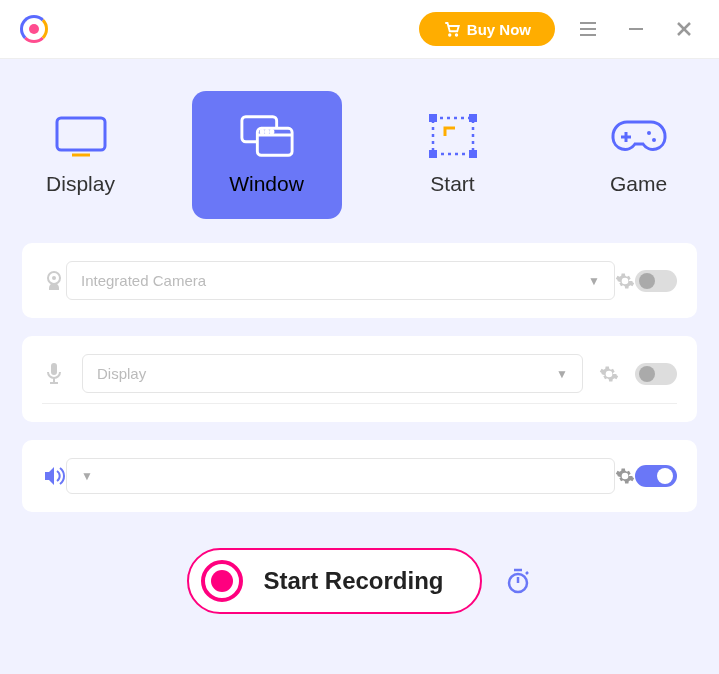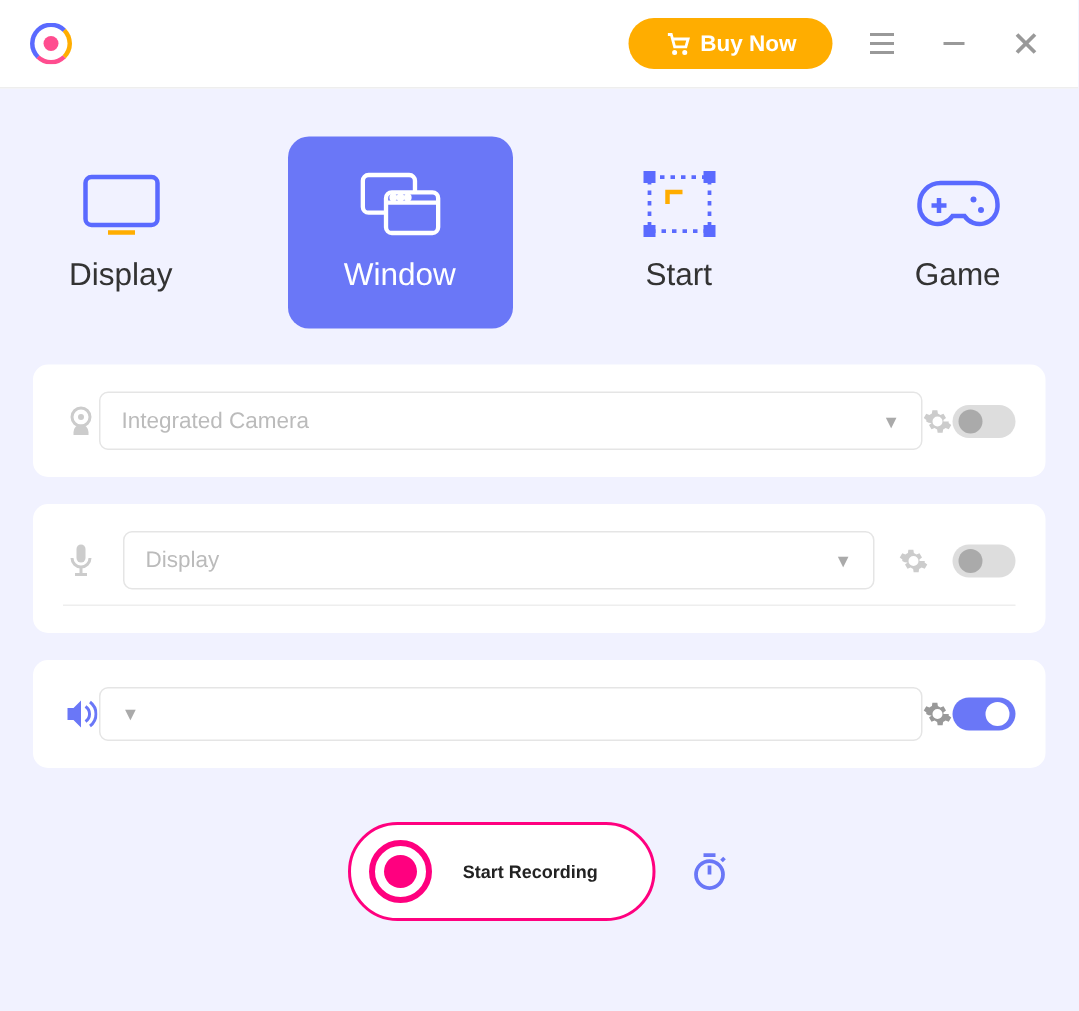--- a/index.html
+++ b/index.html
@@ -10,39 +10,39 @@
 .logo-dot{width:10px;height:10px;background:#ff4d8f;border-radius:50%;position:absolute;top:9px;left:9px}
 .app-title{font-size:16px;color:#333;font-weight:500}
 .spacer{flex:1}
 .buy-btn{background:#ffad00;color:#fff;border:none;border-radius:20px;padding:8px 24px;font-size:15px;font-weight:700;display:flex;align-items:center;gap:6px;cursor:pointer}
 .title-icon{width:30px;height:30px;display:flex;align-items:center;justify-content:center;color:#999;font-size:22px;cursor:pointer;margin-left:18px}
 .modes{display:flex;justify-content:center;gap:36px;padding:32px 0 24px}
 .mode-tile{width:150px;height:128px;border-radius:14px;display:flex;flex-direction:column;align-items:center;justify-content:center;gap:14px;cursor:pointer}
 .mode-tile.active{background:#6a77f7}
 .mode-icon{width:56px;height:44px;display:flex;align-items:center;justify-content:center}
 .mode-label{font-size:21px;color:#333}
-.mode-tile.active .mode-label{color:#ffffff}
+.mode-tile.active .mode-label{color:#000000}
 .panels{padding:0 22px;display:flex;flex-direction:column;gap:18px}
 .panel{background:#fff;border-radius:10px;padding:18px 20px;display:flex;align-items:center;gap:0}
 .panel-icon{width:24px;color:#ccc;display:flex;justify-content:center}
 .panel.on .panel-icon{color:#6a77f7}
 .select-box{flex:1;border:1px solid #e5e5e5;border-radius:6px;padding:10px 14px;display:flex;align-items:center;justify-content:space-between;cursor:pointer;color:#bbb;font-size:15px}
 .panel.on .select-box{color:#333}
 .chev{color:#aaa;font-size:12px}
 .gear{color:#ccc;cursor:pointer}
 .panel.on .gear{color:#999}
 .toggle{width:42px;height:22px;background:#ddd;border-radius:11px;position:relative;cursor:pointer}
 .toggle-knob{width:16px;height:16px;background:#aaa;border-radius:50%;position:absolute;top:3px;left:4px;transition:.2s}
 .toggle.on{background:#6a77f7}
 .toggle.on .toggle-knob{left:22px;background:#fff}
 .bottom{display:flex;align-items:center;justify-content:center;gap:22px;padding:36px 0}
 .record-btn{display:flex;align-items:center;gap:20px;border:2px solid #ff007f;border-radius:36px;padding:10px 36px 10px 12px;background:#fff;cursor:pointer}
 .rec-circle{width:42px;height:42px;border:4px solid #ff007f;border-radius:50%;display:flex;align-items:center;justify-content:center}
 .rec-dot{width:22px;height:22px;background:#ff007f;border-radius:50%}
-.rec-text{font-size:12px;font-weight:700;color:#222}
+.rec-text{font-size:24px;font-weight:700;color:#222}
 .timer-icon{width:28px;height:28px;color:#6a77f7;cursor:pointer}
 .underline{border-bottom:1px solid #eee;margin-top:10px}
 svg{display:block}
 </style>
 </head>
 <body>
 
 <div class="titlebar">
   <div class="logo">
     <div class="logo-ring"></div>

